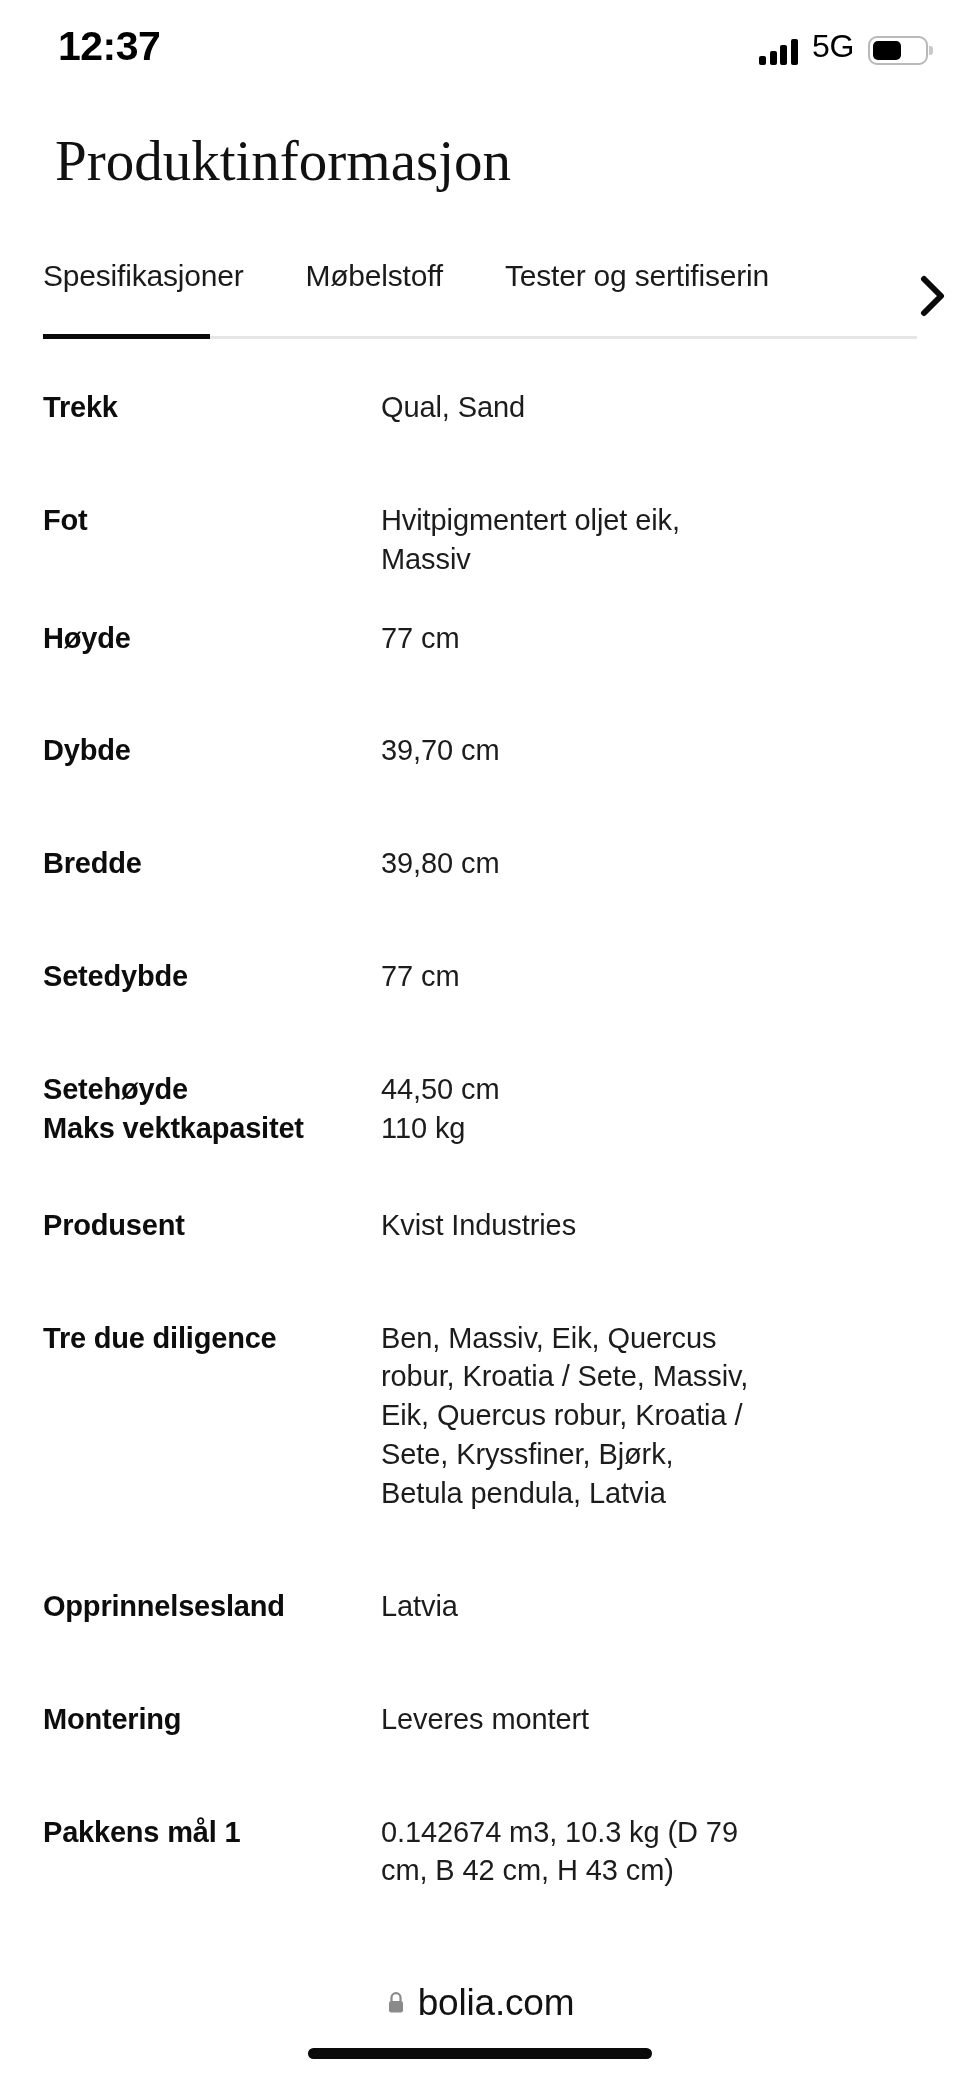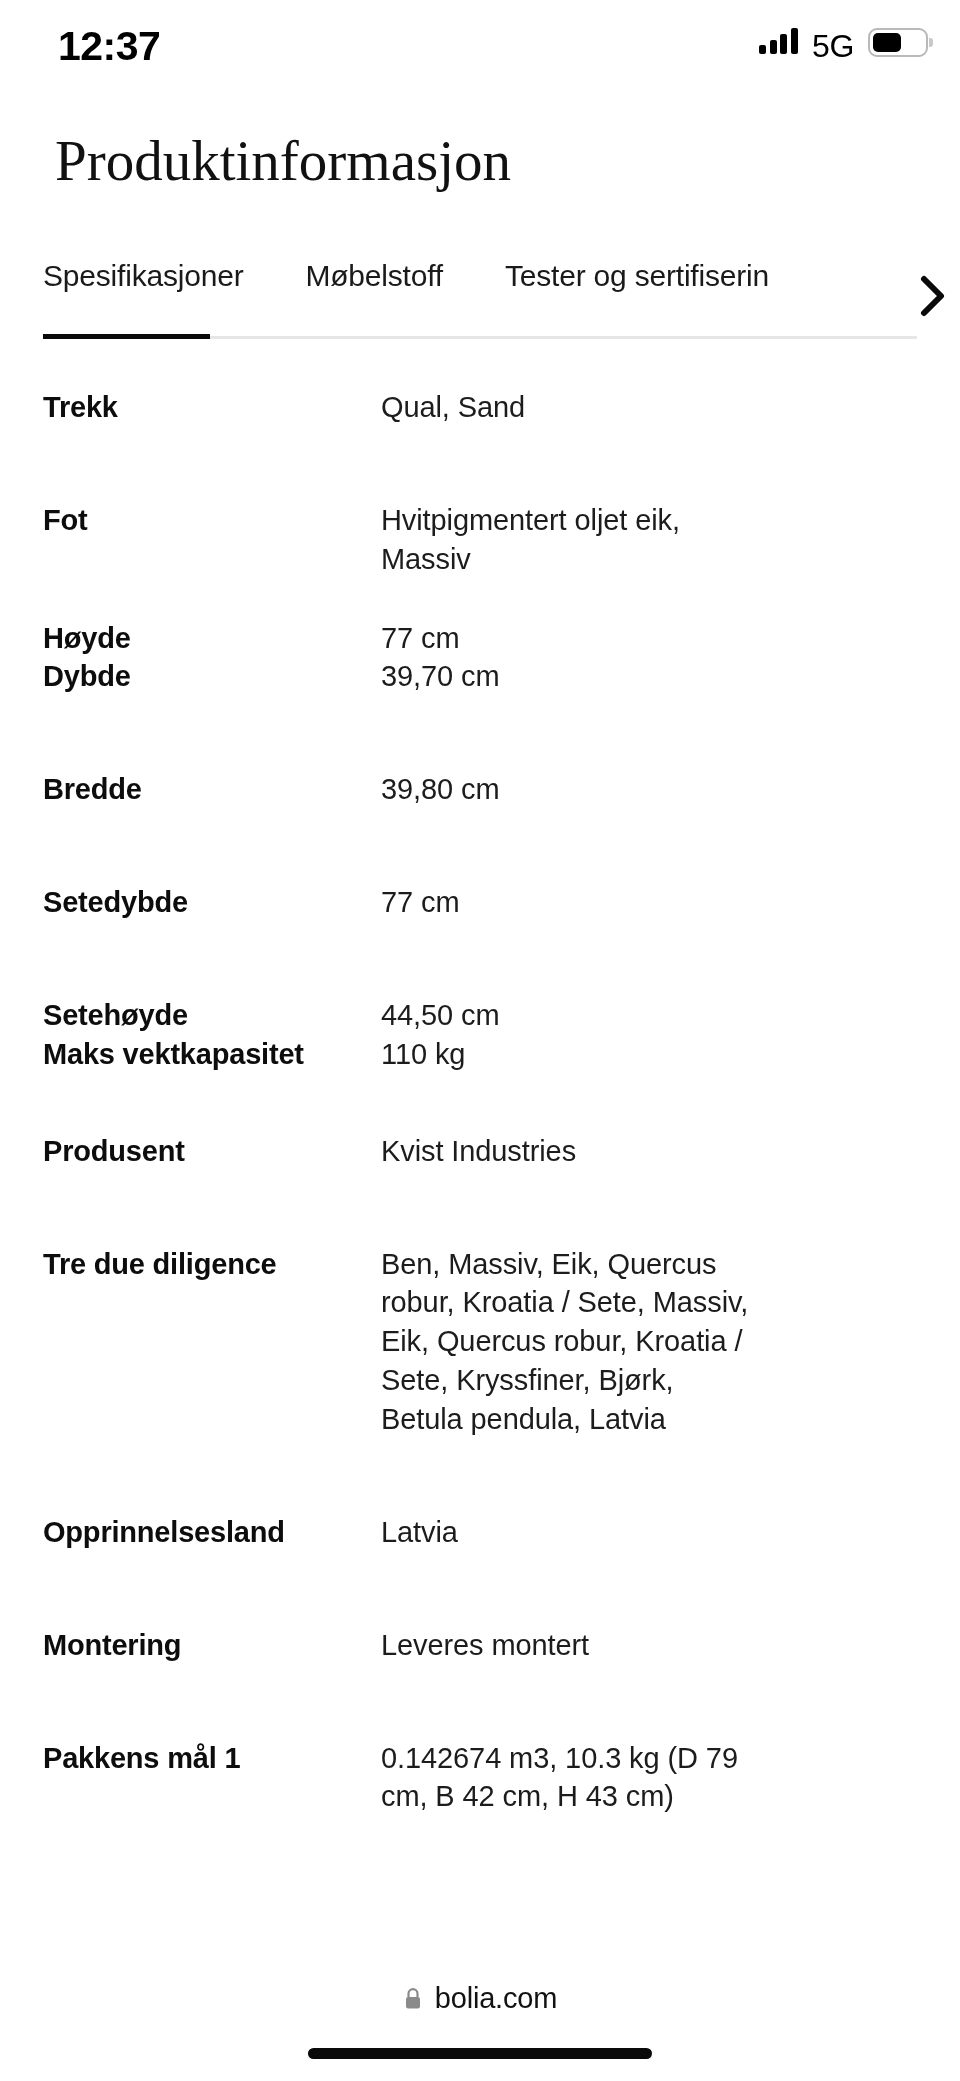--- a/index.html
+++ b/index.html
@@ -14,21 +14,21 @@
   
   .statusbar{
     position:absolute; top:0; left:0; width:960px; height:92px;
     display:flex; align-items:center; justify-content:space-between;
     padding:0 32px 0 58px;
   }
   .status-time{
     font-size:41px; font-weight:700; color:#000; letter-spacing:-0.5px;
     line-height:1;
   }
-  .status-right{ display:flex; align-items:flex-start; gap:14px; }
+  .status-right{ display:flex; align-items:flex-end; gap:14px; }
   .signal{ display:flex; align-items:flex-end; gap:3.5px; height:26px; }
   .signal i{ display:block; width:7px; background:#000; border-radius:2px; }
   .signal i:nth-child(1){ height:9px; }
   .signal i:nth-child(2){ height:14px; }
   .signal i:nth-child(3){ height:20px; }
   .signal i:nth-child(4){ height:26px; }
   .net-label{ font-size:32px; font-weight:500; color:#000; letter-spacing:-0.3px; }
   .battery{ position:relative; width:60px; height:29px; }
   .battery .shell{
     position:absolute; inset:0; border:2.5px solid #b9b9b9;
@@ -125,21 +125,21 @@
     position:absolute; bottom:0; left:0; width:960px; height:119px;
     background:#ffffff;
     display:flex; flex-direction:column; align-items:center;
   }
   .url-row{
     display:flex; align-items:center; gap:12px;
     margin-top:22px;
   }
   .lock-icon{ display:block; width:20px; height:24px; }
   .url-text{
-    font-size:29px; color:#121212; letter-spacing:-0.2px; line-height:1;
+    font-size:37px; color:#121212; letter-spacing:-0.2px; line-height:1;
   }
   .home-indicator{
     position:absolute; bottom:22px; left:50%; transform:translateX(-50%);
     width:344px; height:11px; background:#0a0a0a; border-radius:6px;
   }
 </style>
 </head>
 <body>
 
 <div class="statusbar">
@@ -181,21 +181,21 @@
 <div class="spec-list" id="spec-list">
     <div class="spec-row" style="margin-bottom: 74px;">
       <div class="spec-label">Trekk</div>
       <div class="spec-value">Qual, Sand</div>
     </div>
     <div class="spec-row" style="margin-bottom: 40px;">
       <div class="spec-label">Fot</div>
       <div class="spec-value">Hvitpigmentert oljet eik,
 Massiv</div>
     </div>
-    <div class="spec-row" style="">
+    <div class="spec-row" style="margin-bottom: 74px;">
       <div class="spec-label">Høyde</div>
       <div class="spec-value">77 cm</div>
     </div>
     <div class="spec-row" style="margin-bottom: 74px;">
       <div class="spec-label">Dybde</div>
       <div class="spec-value">39,70 cm</div>
     </div>
     <div class="spec-row" style="margin-bottom: 74px;">
       <div class="spec-label">Bredde</div>
       <div class="spec-value">39,80 cm</div>

